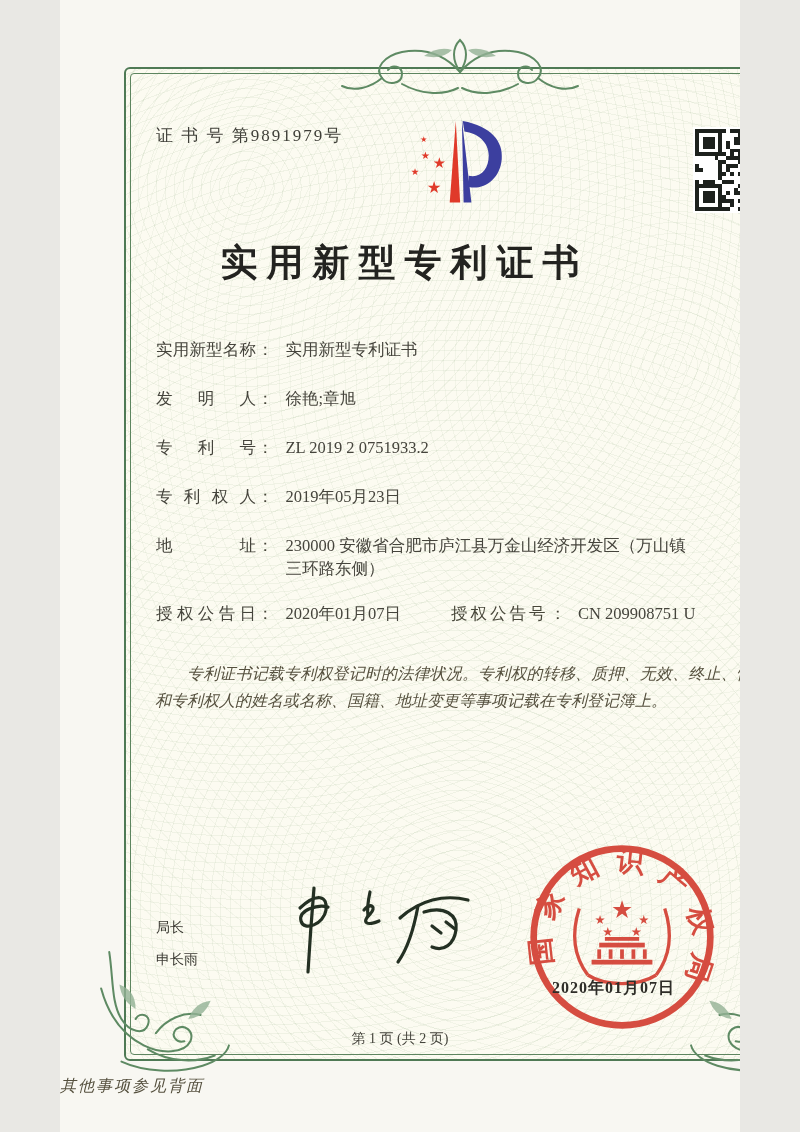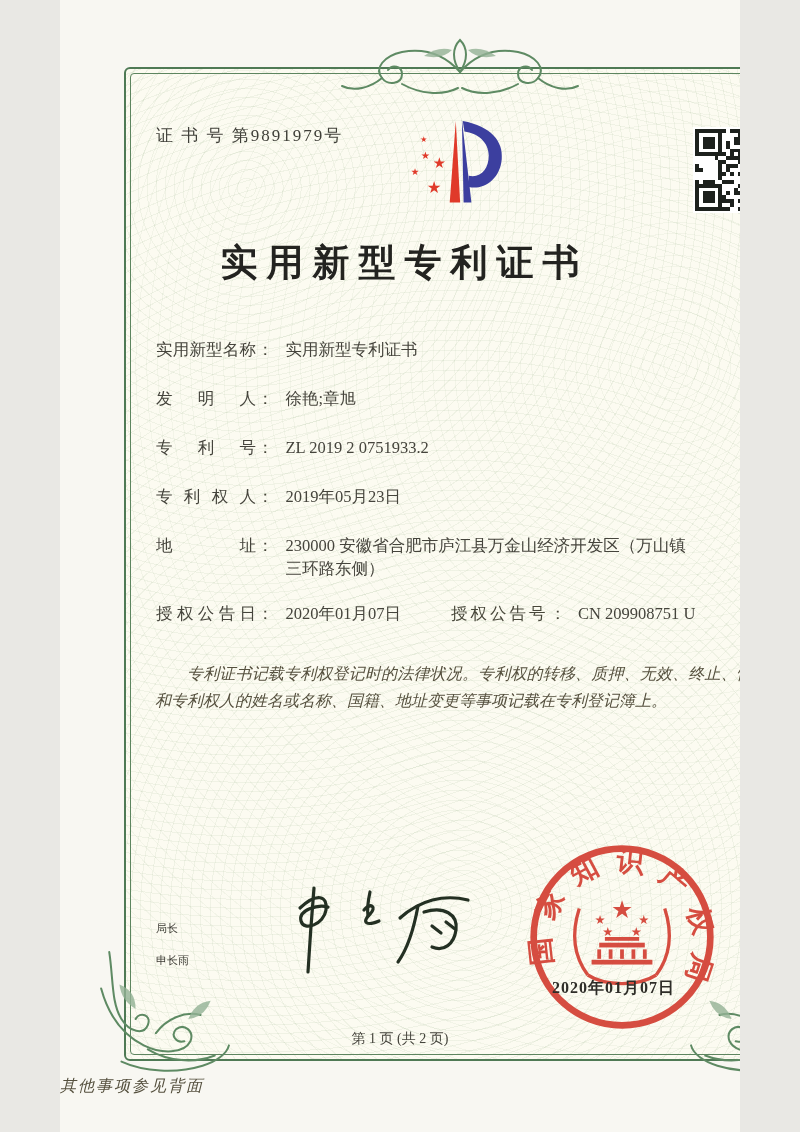--- a/index.html
+++ b/index.html
@@ -35,21 +35,21 @@
   .fcolon{margin-left:1px;}
   .fvalue{margin-left:12px;color:#45443c;}
   .row-address{white-space:normal;}
   .row-address .fvalue{display:inline-block;width:408px;vertical-align:top;}
   .row-grant{margin-top:-4px;}
   .grant2{margin-left:50px;}
   .grant2 .flabel2{letter-spacing:3px;}
   .paras{position:absolute;left:95px;top:660px;width:614px;font-size:16px;line-height:27px;
     font-style:italic;color:#55503e;text-align:justify;}
   .paras p{margin:0;text-indent:2em;}
-  .signer{position:absolute;left:96px;top:912px;font-size:11px;color:#3b3a33;line-height:32px;}
+  .signer{position:absolute;left:96px;top:912px;font-size:14px;color:#3b3a33;line-height:32px;}
   .signature{position:absolute;left:212px;top:880px;width:210px;height:100px;}
   .seal{position:absolute;left:467px;top:842px;width:190px;height:190px;opacity:.9;}
   .seal-date{position:absolute;left:492px;top:978px;font-size:16px;font-weight:600;color:#2e2d28;letter-spacing:1px;}
   .page-no{position:absolute;left:0;top:1030px;width:100%;text-align:center;font-size:14px;color:#45443c;}
   .back-note{position:absolute;left:0;top:1076px;width:100%;font-size:16px;
     font-style:italic;color:#55503e;letter-spacing:2px;}
   .orn{position:absolute;pointer-events:none;}
   .orn-tc{left:280px;top:36px;width:240px;height:66px;}
   .orn-bl{left:26px;top:948px;width:152px;height:142px;}
   .orn-br{left:622px;top:948px;width:152px;height:142px;transform:scaleX(-1);}

